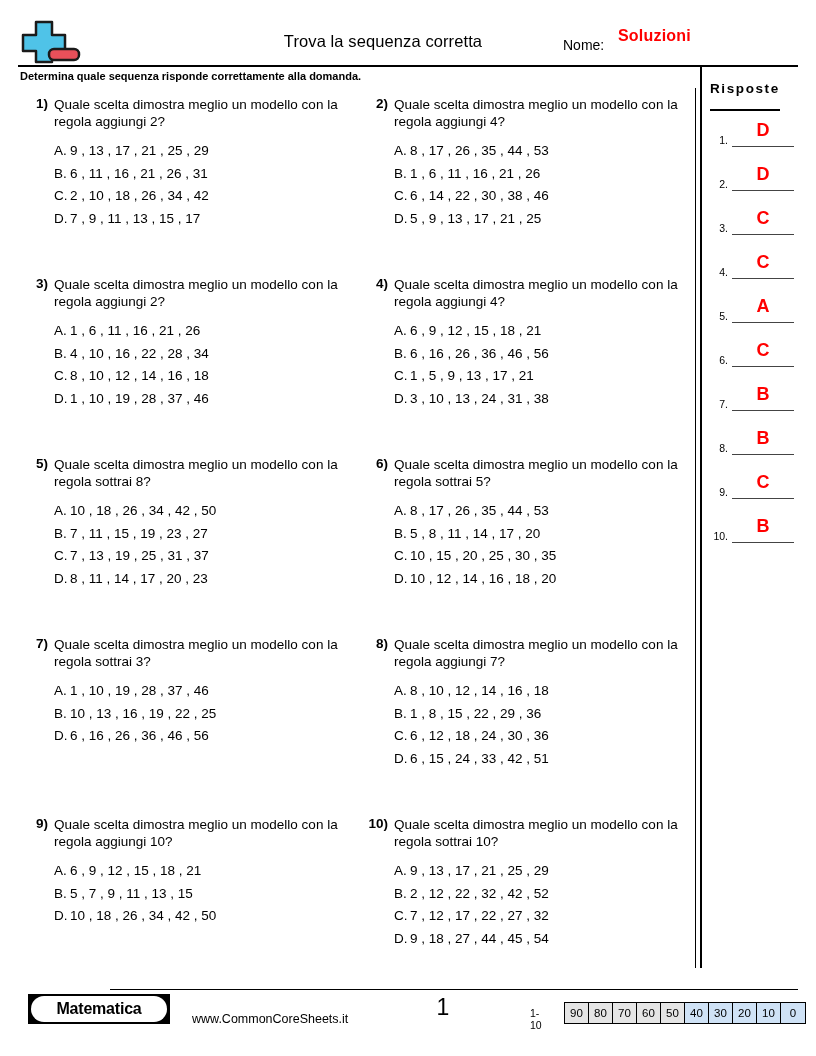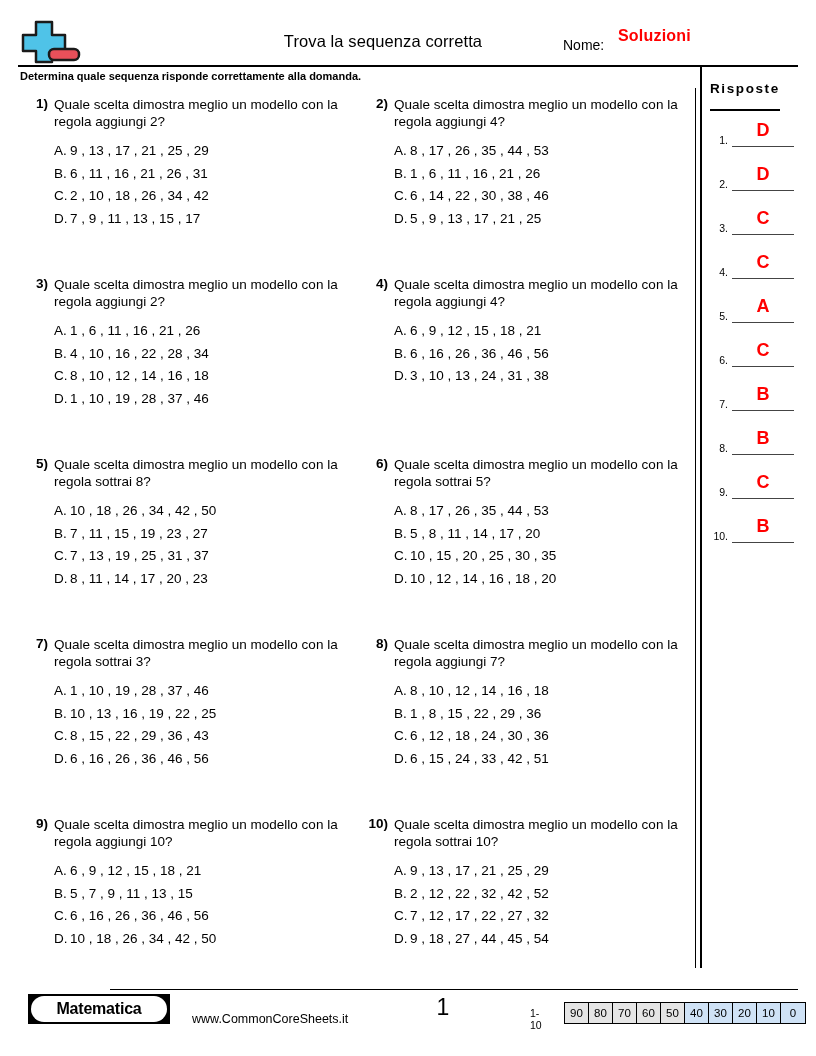--- a/index.html
+++ b/index.html
@@ -328,31 +328,29 @@
               <div class="choice"><span class="letter">C.</span><span>7 , 13 , 19 , 25 , 31 , 37</span></div>
               <div class="choice"><span class="letter">D.</span><span>8 , 11 , 14 , 17 , 20 , 23</span></div>
             </div>
           </div>
           <div class="qblock" style="top: 548px;">
             <div class="qnum">7)</div>
             <div class="qtext">Quale scelta dimostra meglio un modello con la regola sottrai 3?</div>
             <div class="choices">
               <div class="choice"><span class="letter">A.</span><span>1 , 10 , 19 , 28 , 37 , 46</span></div>
               <div class="choice"><span class="letter">B.</span><span>10 , 13 , 16 , 19 , 22 , 25</span></div>
-              <div class="choice"><span class="letter">C.</span><span>8 , 15 , 22 , 29 , 36 , 43</span></div>
               <div class="choice"><span class="letter">D.</span><span>6 , 16 , 26 , 36 , 46 , 56</span></div>
             </div>
           </div>
           <div class="qblock" style="top: 728px;">
             <div class="qnum">9)</div>
             <div class="qtext">Quale scelta dimostra meglio un modello con la regola aggiungi 10?</div>
             <div class="choices">
               <div class="choice"><span class="letter">A.</span><span>6 , 9 , 12 , 15 , 18 , 21</span></div>
               <div class="choice"><span class="letter">B.</span><span>5 , 7 , 9 , 11 , 13 , 15</span></div>
-              <div class="choice"><span class="letter">C.</span><span>6 , 16 , 26 , 36 , 46 , 56</span></div>
               <div class="choice"><span class="letter">D.</span><span>10 , 18 , 26 , 34 , 42 , 50</span></div>
             </div>
           </div>
         </div>
       <div class="qcol right" id="col-right">
           <div class="qblock" style="top: 8px;">
             <div class="qnum">2)</div>
             <div class="qtext">Quale scelta dimostra meglio un modello con la regola aggiungi 4?</div>
             <div class="choices">
               <div class="choice"><span class="letter">A.</span><span>8 , 17 , 26 , 35 , 44 , 53</span></div>
@@ -360,20 +358,21 @@
               <div class="choice"><span class="letter">C.</span><span>6 , 14 , 22 , 30 , 38 , 46</span></div>
               <div class="choice"><span class="letter">D.</span><span>5 , 9 , 13 , 17 , 21 , 25</span></div>
             </div>
           </div>
           <div class="qblock" style="top: 188px;">
             <div class="qnum">4)</div>
             <div class="qtext">Quale scelta dimostra meglio un modello con la regola aggiungi 4?</div>
             <div class="choices">
               <div class="choice"><span class="letter">A.</span><span>6 , 9 , 12 , 15 , 18 , 21</span></div>
               <div class="choice"><span class="letter">B.</span><span>6 , 16 , 26 , 36 , 46 , 56</span></div>
+              <div class="choice"><span class="letter">C.</span><span>1 , 5 , 9 , 13 , 17 , 21</span></div>
               <div class="choice"><span class="letter">D.</span><span>3 , 10 , 13 , 24 , 31 , 38</span></div>
             </div>
           </div>
           <div class="qblock" style="top: 368px;">
             <div class="qnum">6)</div>
             <div class="qtext">Quale scelta dimostra meglio un modello con la regola sottrai 5?</div>
             <div class="choices">
               <div class="choice"><span class="letter">A.</span><span>8 , 17 , 26 , 35 , 44 , 53</span></div>
               <div class="choice"><span class="letter">B.</span><span>5 , 8 , 11 , 14 , 17 , 20</span></div>
               <div class="choice"><span class="letter">C.</span><span>10 , 15 , 20 , 25 , 30 , 35</span></div>

